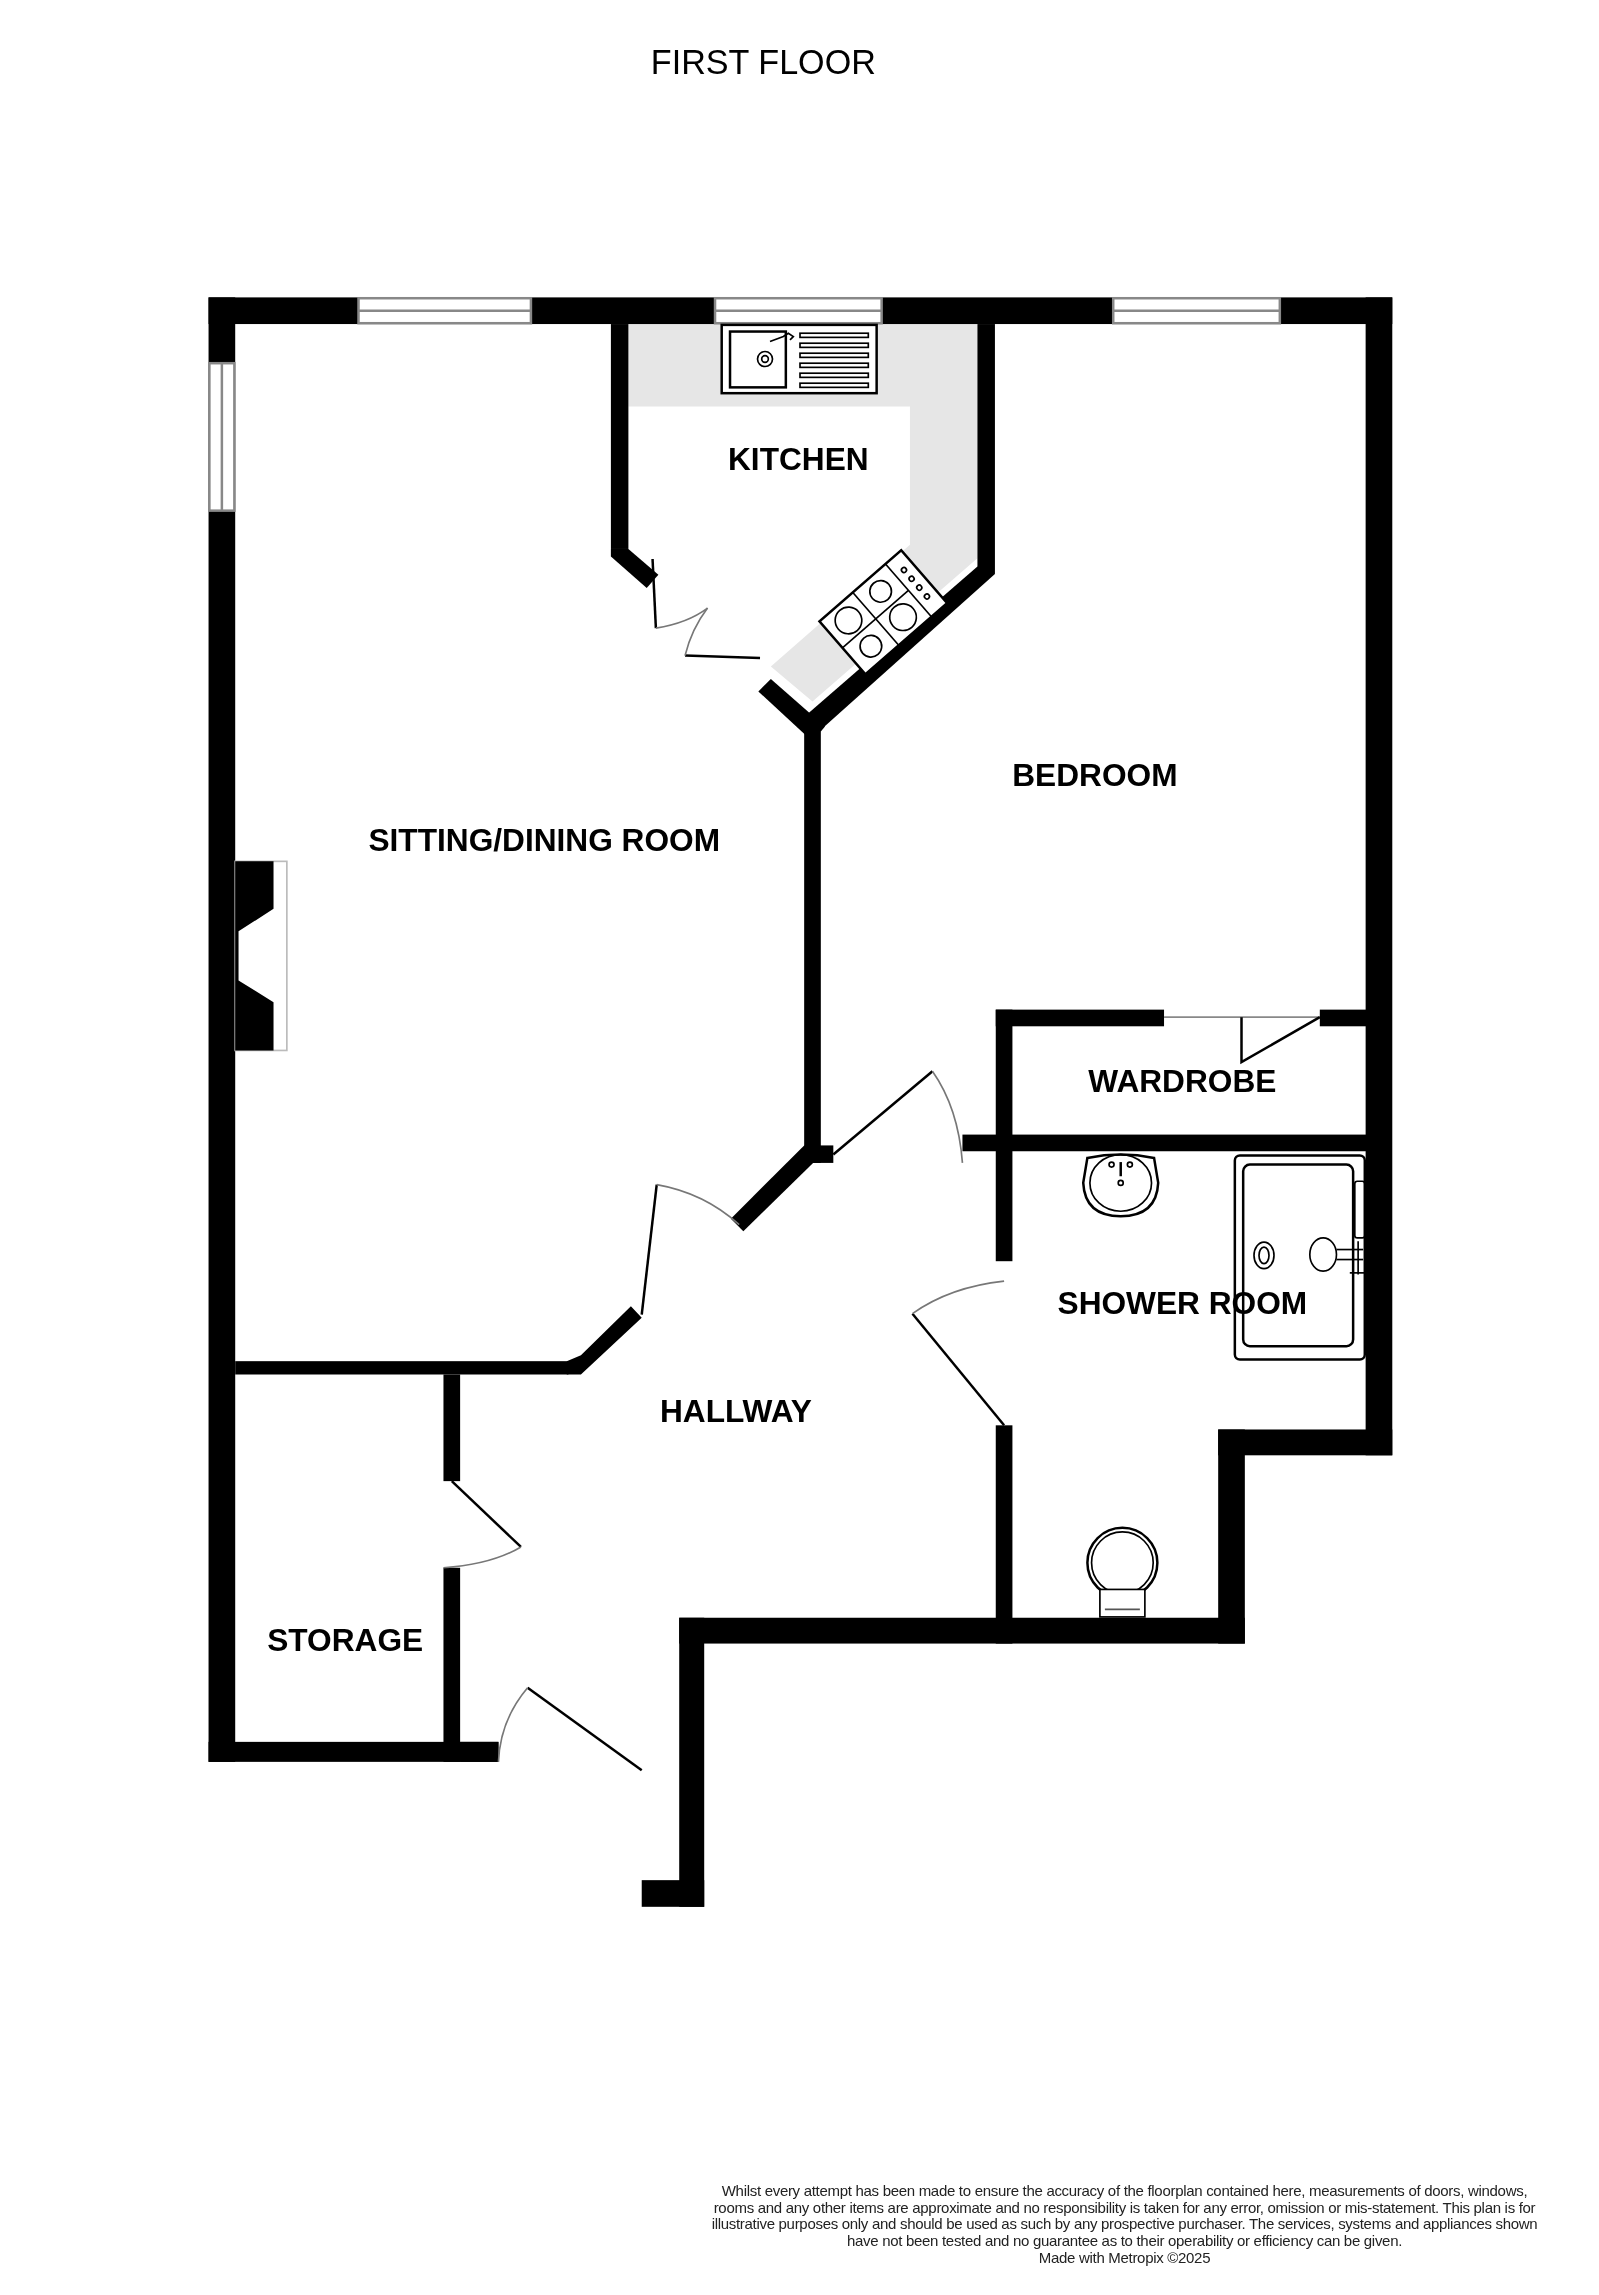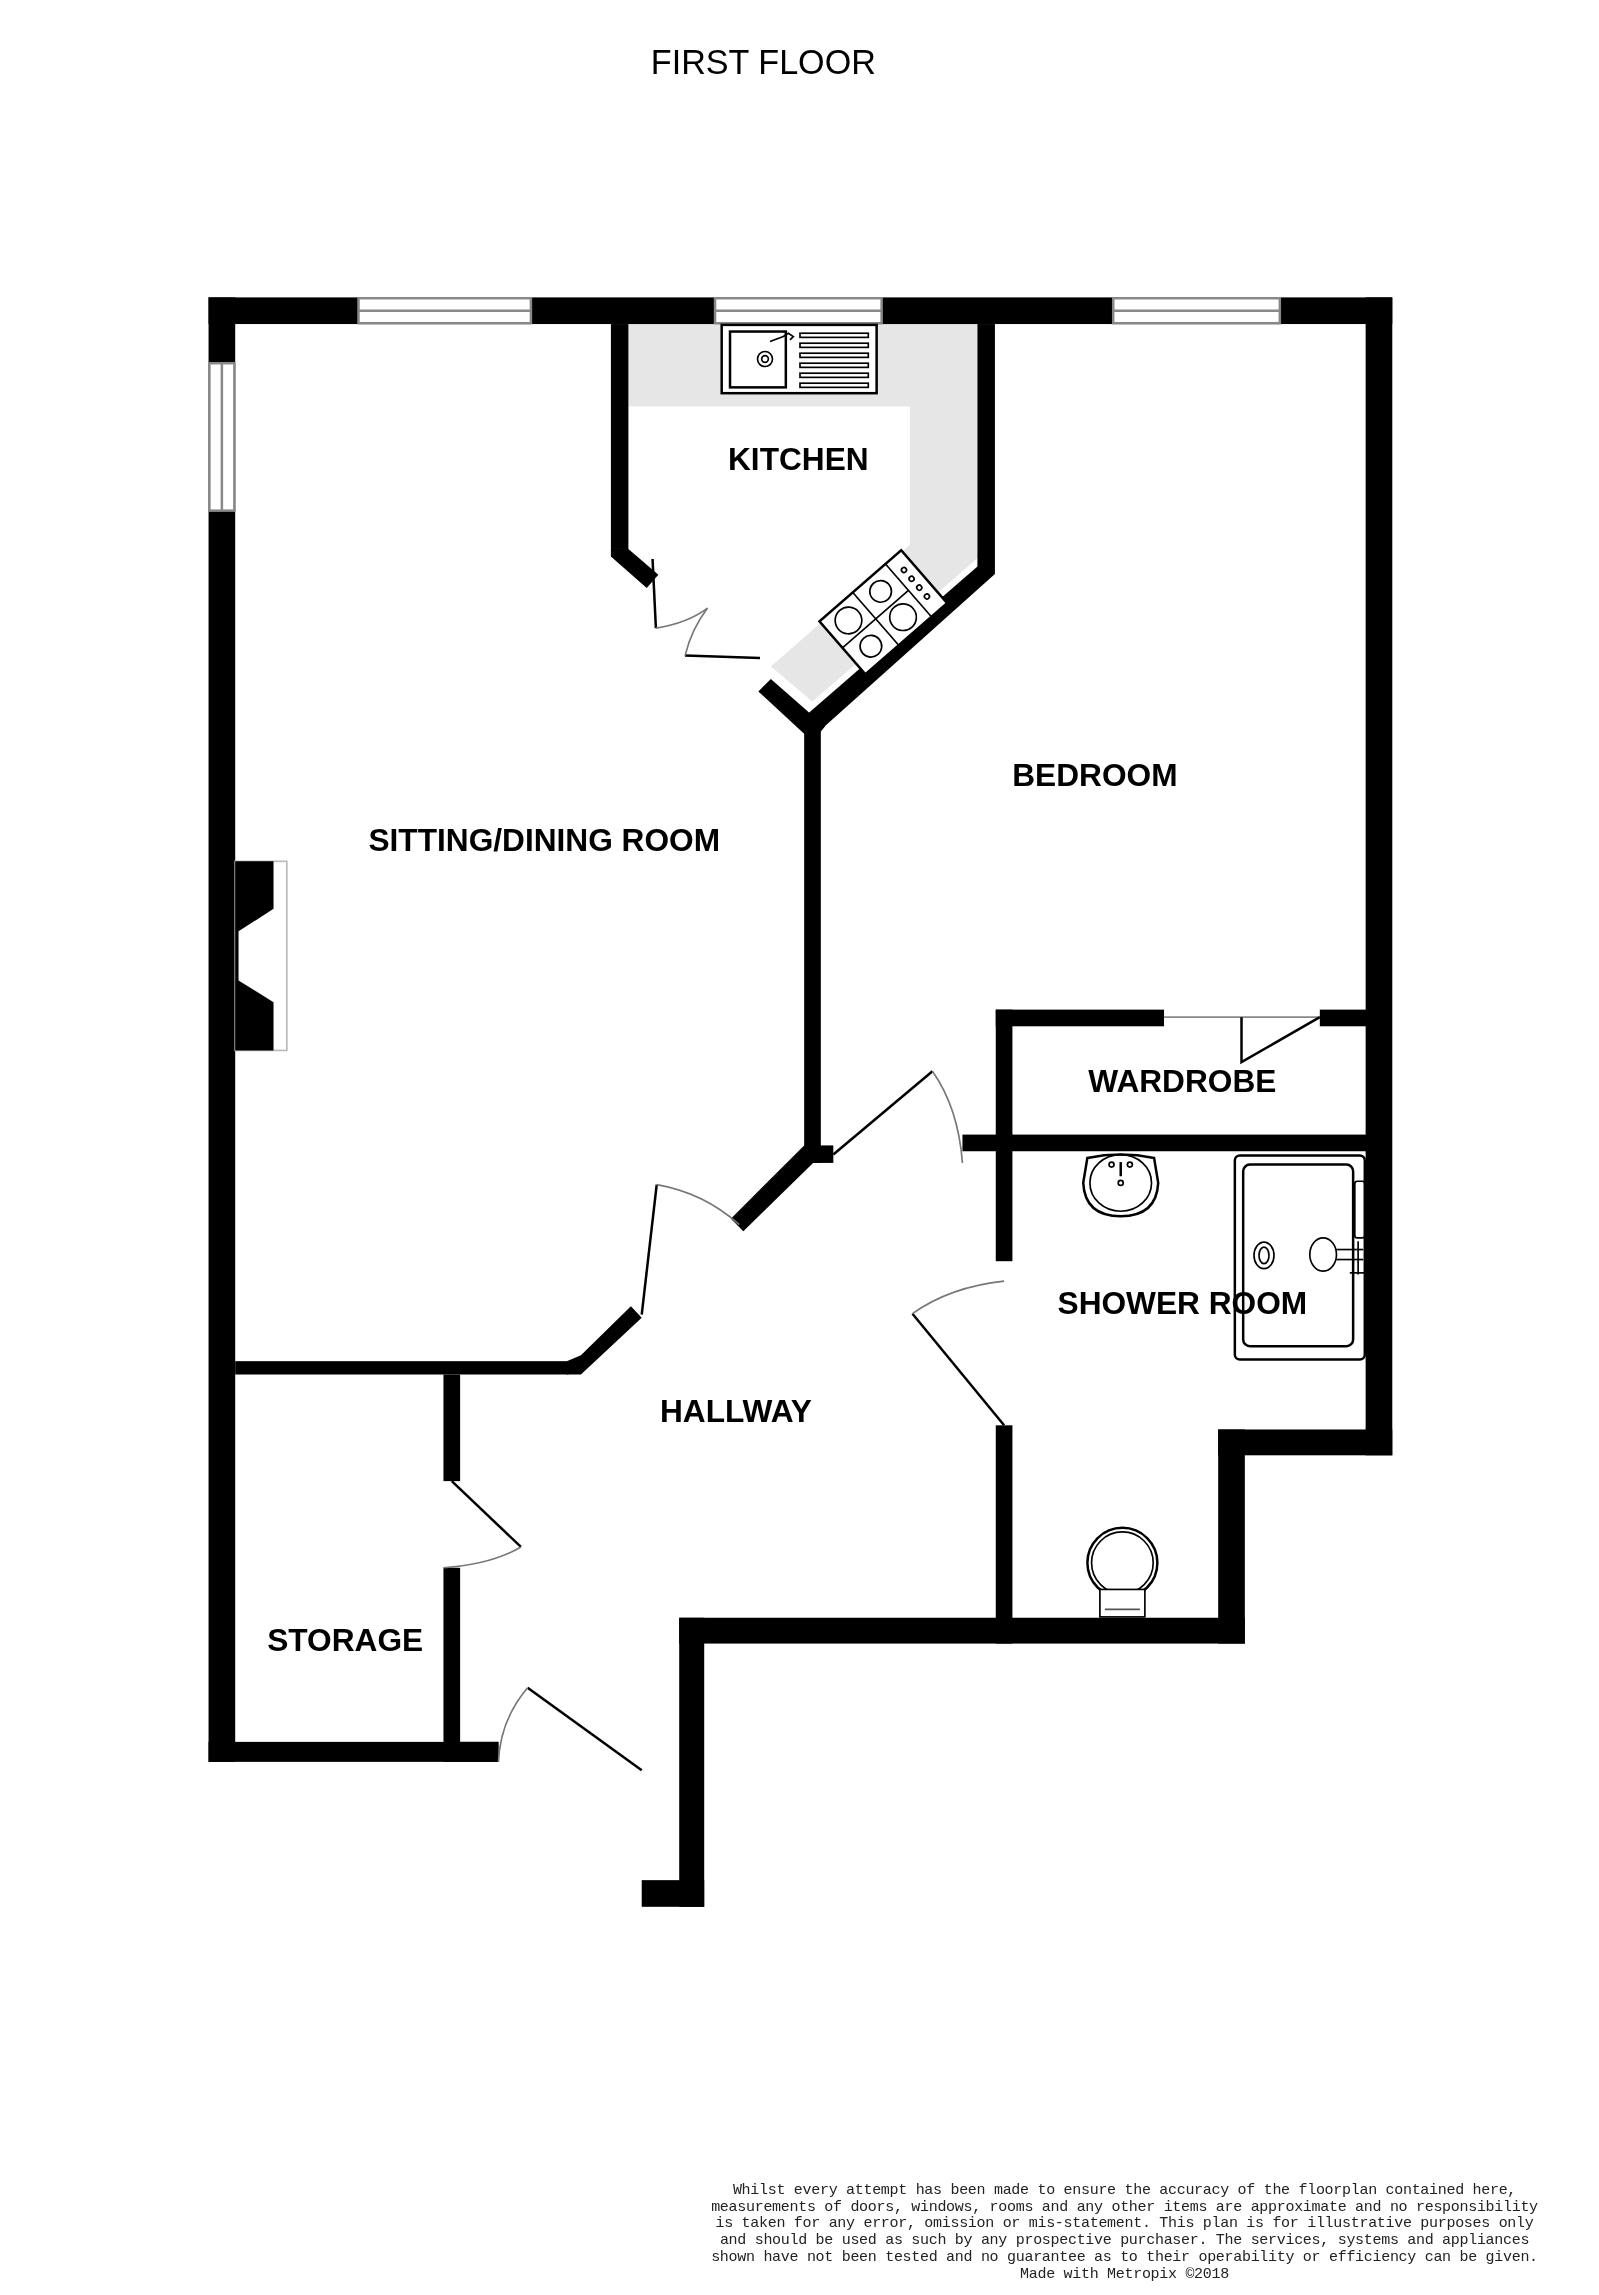--- a/index.html
+++ b/index.html
@@ -9,21 +9,21 @@
   .room-label { font-family: "Liberation Sans", sans-serif; font-weight: bold; font-size: 38px; fill: #000; }
   .wall { fill: #000; }
   .counter { fill: #e6e6e6; }
   .win { fill: #fff; stroke: #888; stroke-width: 3; }
   .door-leaf { stroke: #000; stroke-width: 3; fill: none; }
   .door-arc { stroke: #777; stroke-width: 2; fill: none; }
   .fixture { stroke: #000; stroke-width: 3; fill: #fff; }
   .fixture-thin { stroke: #000; stroke-width: 2; fill: none; }
   .disclaimer {
     position: absolute; left: 708px; top: 2183px; width: 833px;
-    font-family: Liberation Mono, monospace; font-size: 15px; line-height: 16.7px;
+    font-family: Liberation Sans, sans-serif; font-size: 15px; line-height: 16.7px;
     text-align: center; color: #222; letter-spacing: -0.3px;
   }
   .disclaimer p { margin: 0; }
 </style>
 </head>
 <body>
 
 <svg id="plan" viewBox="0 0 1920 2755" xmlns="http://www.w3.org/2000/svg">
 
   <text class="title" x="916" y="89" text-anchor="middle">FIRST FLOOR</text>
@@ -207,15 +207,15 @@
   <text class="room-label" x="653" y="1022" text-anchor="middle">SITTING/DINING ROOM</text>
   <text class="room-label" x="1314" y="943" text-anchor="middle">BEDROOM</text>
   <text class="room-label" x="1419" y="1311" text-anchor="middle">WARDROBE</text>
   <text class="room-label" x="1419" y="1577" text-anchor="middle">SHOWER ROOM</text>
   <text class="room-label" x="883" y="1707" text-anchor="middle">HALLWAY</text>
   <text class="room-label" x="414" y="1982" text-anchor="middle">STORAGE</text>
 </svg>
 
 <div class="disclaimer">
   <p>Whilst every attempt has been made to ensure the accuracy of the floorplan contained here, measurements of doors, windows, rooms and any other items are approximate and no responsibility is taken for any error, omission or mis-statement. This plan is for illustrative purposes only and should be used as such by any prospective purchaser. The services, systems and appliances shown have not been tested and no guarantee as to their operability or efficiency can be given.</p>
-  <p>Made with Metropix ©2018</p>
+  <p>Made with Metropix ©2025</p>
 </div>
 
 
 </body></html>

